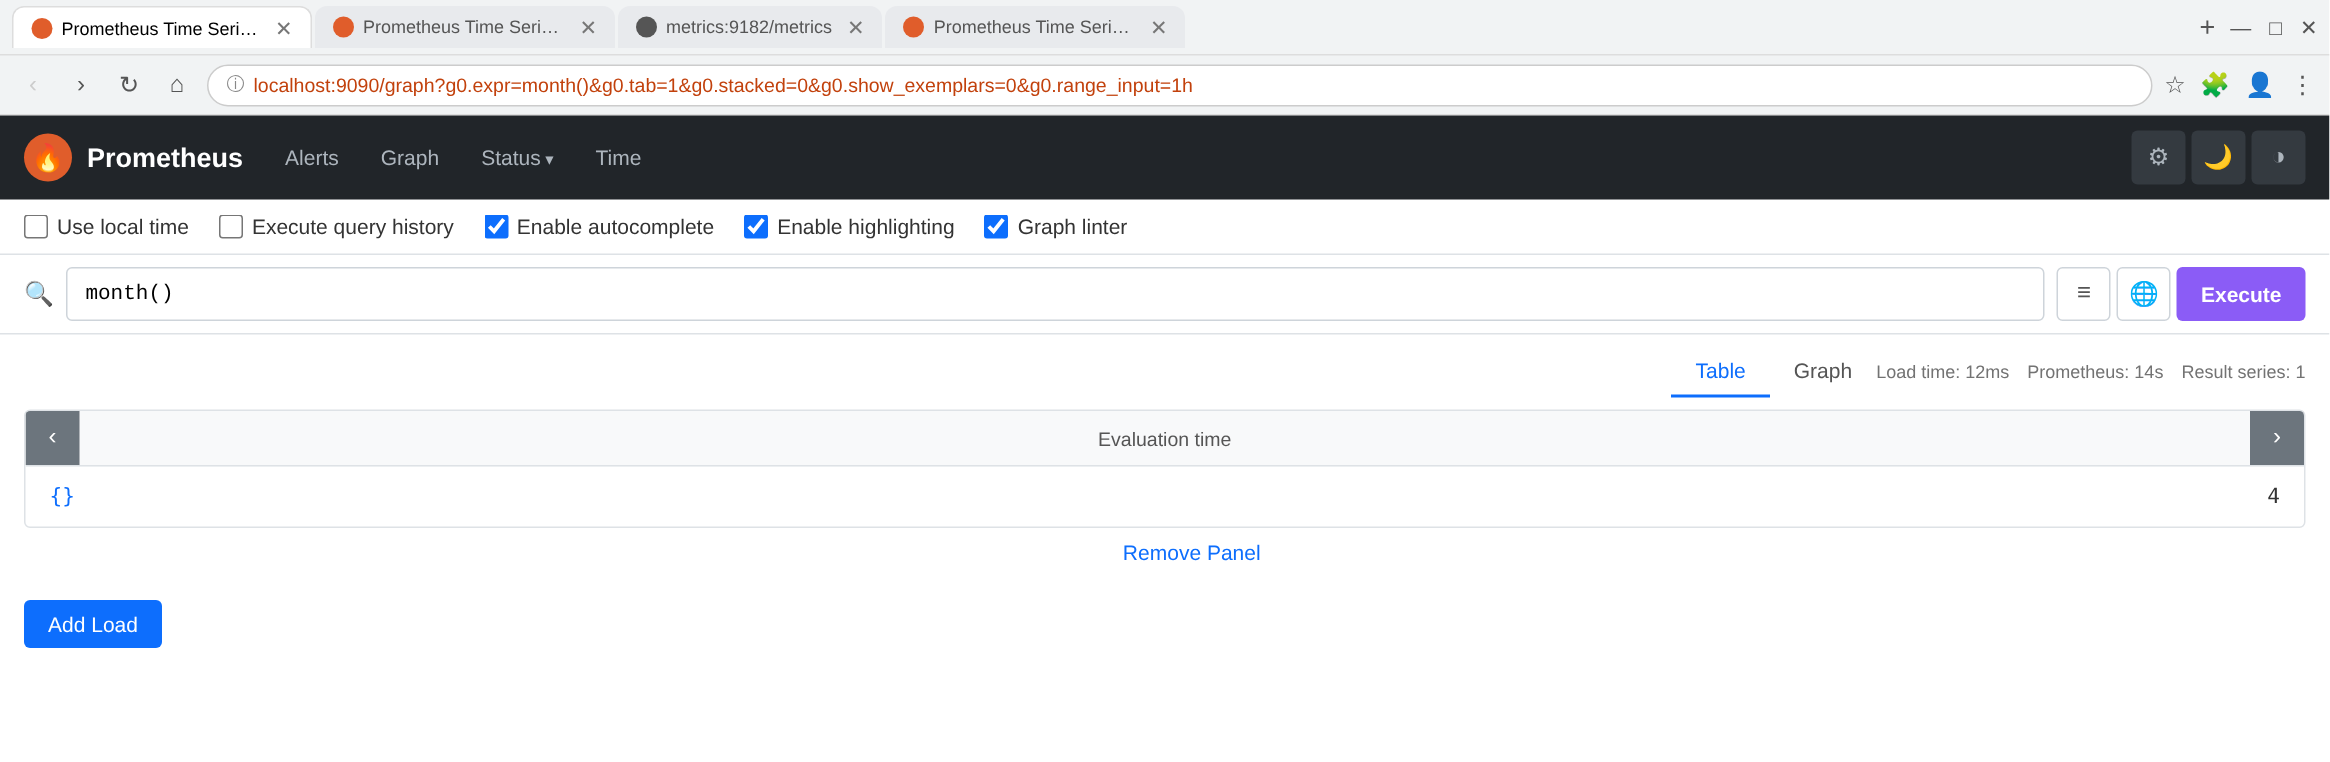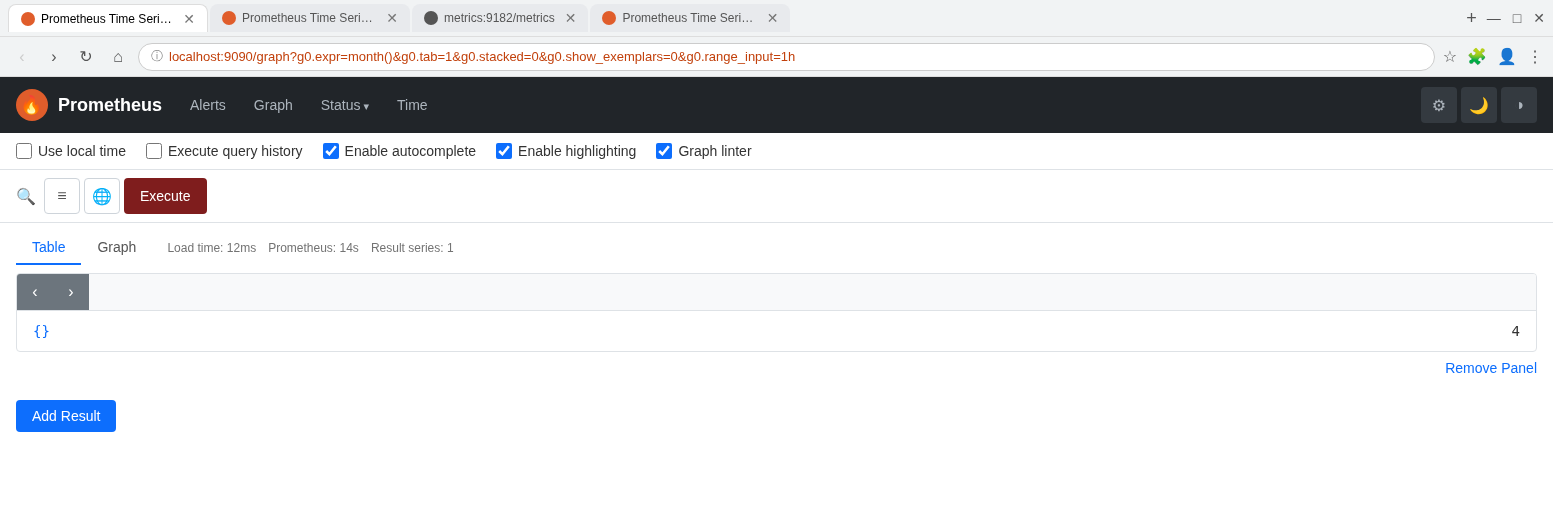--- a/index.html
+++ b/index.html
@@ -234,39 +234,38 @@
       cursor: pointer;
       display: flex;
       align-items: center;
       justify-content: center;
       font-size: 16px;
       color: #555;
     }
     .execute-btn {
       height: 36px;
       padding: 0 16px;
-      background: #7f1d1d;
+      background: #8b5cf6;
       color: #fff;
       border: none;
       border-radius: 4px;
       font-size: 14px;
-      font-weight: 400;
+      font-weight: 700;
       cursor: pointer;
     }
 
     
     .results-area {
       padding: 0 0 16px 0;
     }
     .results-header {
       display: flex;
       align-items: center;
-      justify-content: flex-start;
+      justify-content: flex-end;
       padding: 8px 16px 0 16px;
-      gap: 15px;
     }
     .tabs-row {
       display: flex;
       gap: 0;
     }
     .result-tab {
       padding: 8px 16px;
       font-size: 14px;
       cursor: pointer;
       border-bottom: 2px solid transparent;
@@ -331,21 +330,21 @@
     }
     .data-value {
       font-size: 14px;
       color: #333;
       font-family: monospace;
     }
 
     
     .panel-actions {
       display: flex;
-      justify-content: flex-end;
+      justify-content: center;
       padding: 0 16px 8px 16px;
       margin-left: 36px;
     }
     .remove-panel-link {
       color: #0d6efd;
       font-size: 14px;
       cursor: pointer;
       text-decoration: none;
     }
     .add-panel-area {
@@ -450,20 +449,21 @@
       <span class="checkbox-label">Enable highlighting</span>
     </label>
     <label class="checkbox-item">
       <input type="checkbox" checked="" style="">
       <span class="checkbox-label">Graph linter</span>
     </label>
   </div>
 
 <div class="query-bar">
   <span class="search-icon-wrap">🔍</span>
+  <input class="query-input" type="text" value="month()" style="">
   <div class="query-actions">
     <button class="icon-btn" title="History">≡</button>
     <button class="icon-btn" title="Metrics browser">🌐</button>
     <button class="execute-btn">Execute</button>
   </div>
 </div>
 
 <div class="results-area">
   <div class="results-header">
     <div class="tabs-row" id="result-tabs-container">
@@ -482,30 +482,31 @@
       <span>
         <span>Result series:</span>
         <span>1</span>
       </span>
     </div>
   </div>
 
   <div class="result-table-wrap">
     <div class="eval-time-row">
       <button class="eval-btn">‹</button>
+      <span class="eval-time-label">Evaluation time</span>
       <button class="eval-btn">›</button>
     </div>
     <div id="data-rows-container">
         <div class="data-row">
           <span class="data-label">{}</span>
           <span class="data-value">4</span>
         </div>
       </div>
   </div>
 
   <div class="panel-actions">
     <a class="remove-panel-link">Remove Panel</a>
   </div>
 </div>
 
 <div class="add-panel-area">
-  <button class="add-panel-btn">Add Result</button>
+  <button class="add-panel-btn">Add Load</button>
 </div>
 
 </body></html>

